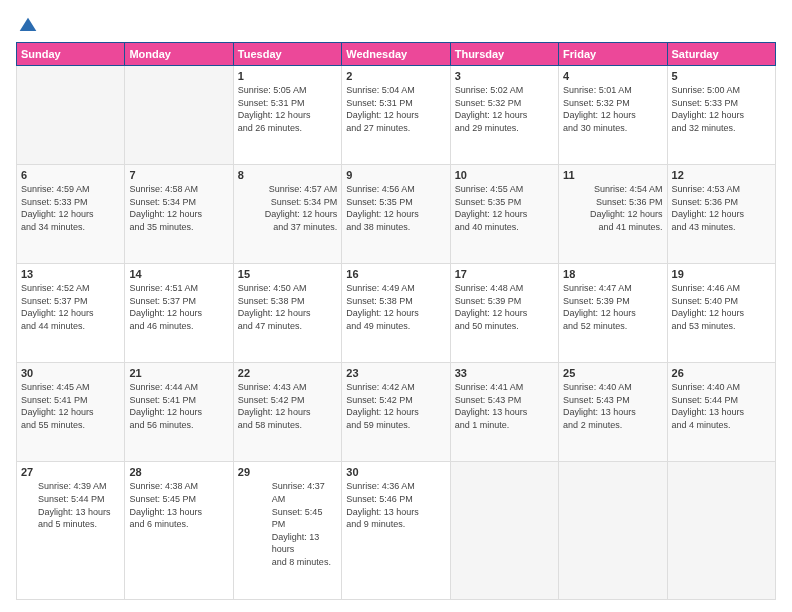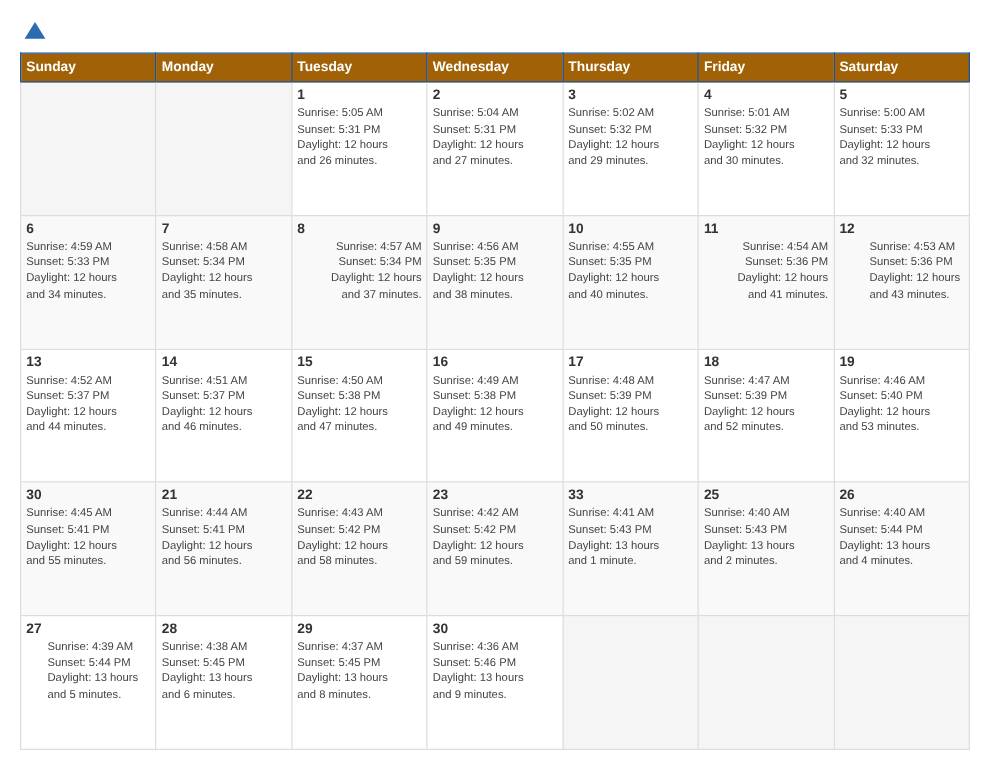--- a/index.html
+++ b/index.html
@@ -50,21 +50,21 @@
       color: #555;
     }
     .calendar {
       flex: 1;
       border: 1px solid #ccc;
       border-collapse: collapse;
       width: 100%;
       table-layout: fixed;
     }
     .calendar th {
-      background: #a16207;
+      background: #ec4899;
       color: #fff;
       font-size: 11px;
       font-weight: bold;
       padding: 5px 4px;
       text-align: left;
       border: 1px solid #1a5296;
     }
     .calendar td {
       vertical-align: top;
       padding: 4px 4px;
@@ -207,21 +207,21 @@
           </td>
           <td>
             <span class="day-number">11</span>
             <div class="day-info" style="white-space: pre-line; text-align: right;">Sunrise: 4:54 AM
 Sunset: 5:36 PM
 Daylight: 12 hours
 and 41 minutes.</div>
           </td>
           <td>
             <span class="day-number">12</span>
-            <div class="day-info" style="white-space: pre-line; margin-left: 24px;">Sunrise: 4:53 AM
+            <div class="day-info" style="white-space: pre-line;">Sunrise: 4:53 AM
 Sunset: 5:36 PM
 Daylight: 12 hours
 and 43 minutes.</div>
           </td>
         </tr>
         <tr>
           <td>
             <span class="day-number">13</span>
             <div class="day-info" style="white-space: pre-line;">Sunrise: 4:52 AM
 Sunset: 5:37 PM
@@ -332,21 +332,21 @@
           </td>
           <td>
             <span class="day-number">28</span>
             <div class="day-info" style="white-space: pre-line;">Sunrise: 4:38 AM
 Sunset: 5:45 PM
 Daylight: 13 hours
 and 6 minutes.</div>
           </td>
           <td>
             <span class="day-number">29</span>
-            <div class="day-info" style="white-space: pre-line;">Sunrise: 4:37 AM
+            <div class="day-info" style="white-space: pre-line; margin-left: 34px;">Sunrise: 4:37 AM
 Sunset: 5:45 PM
 Daylight: 13 hours
 and 8 minutes.</div>
           </td>
           <td>
             <span class="day-number">30</span>
             <div class="day-info" style="white-space: pre-line;">Sunrise: 4:36 AM
 Sunset: 5:46 PM
 Daylight: 13 hours
 and 9 minutes.</div>

